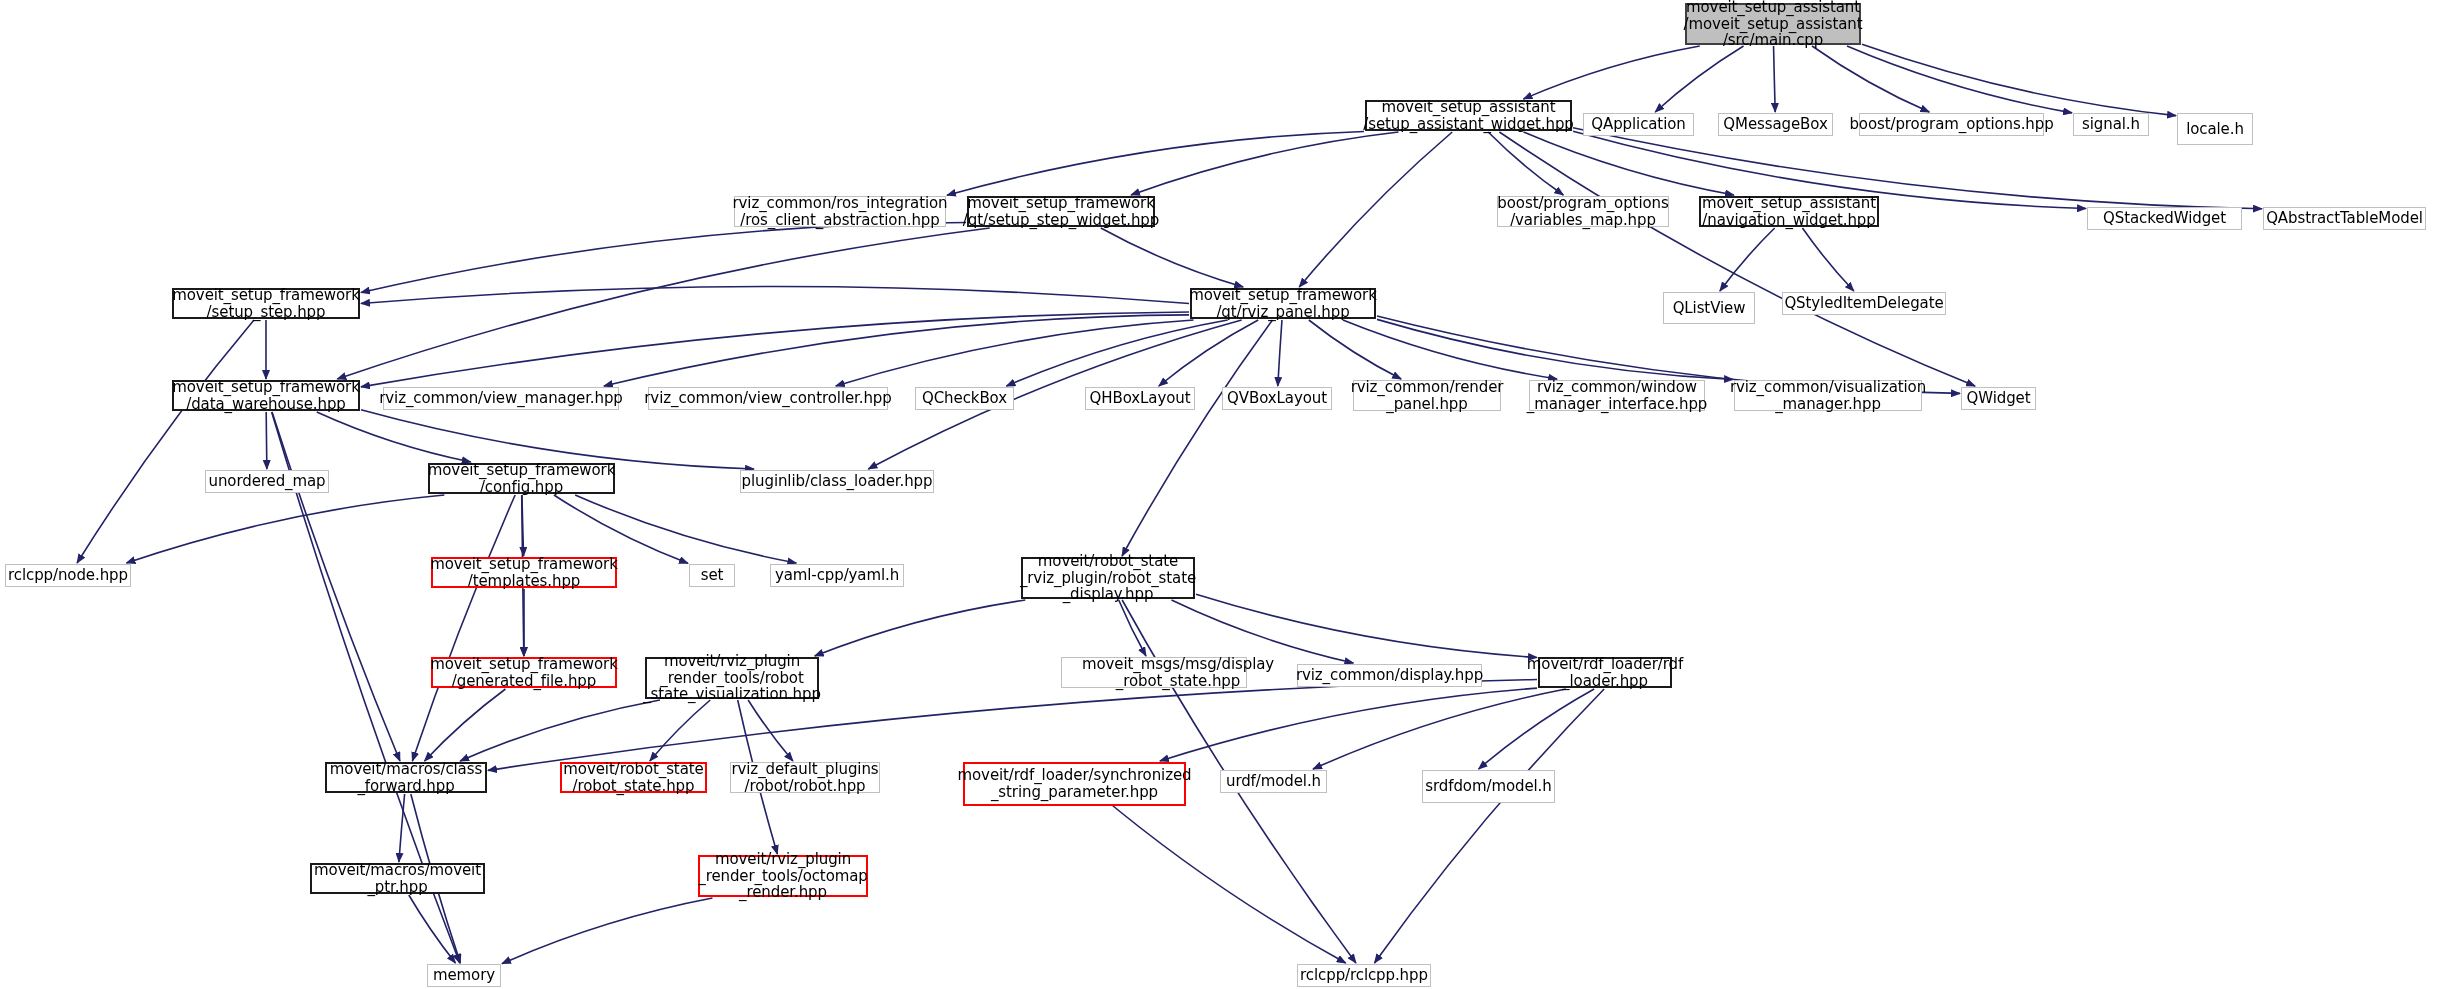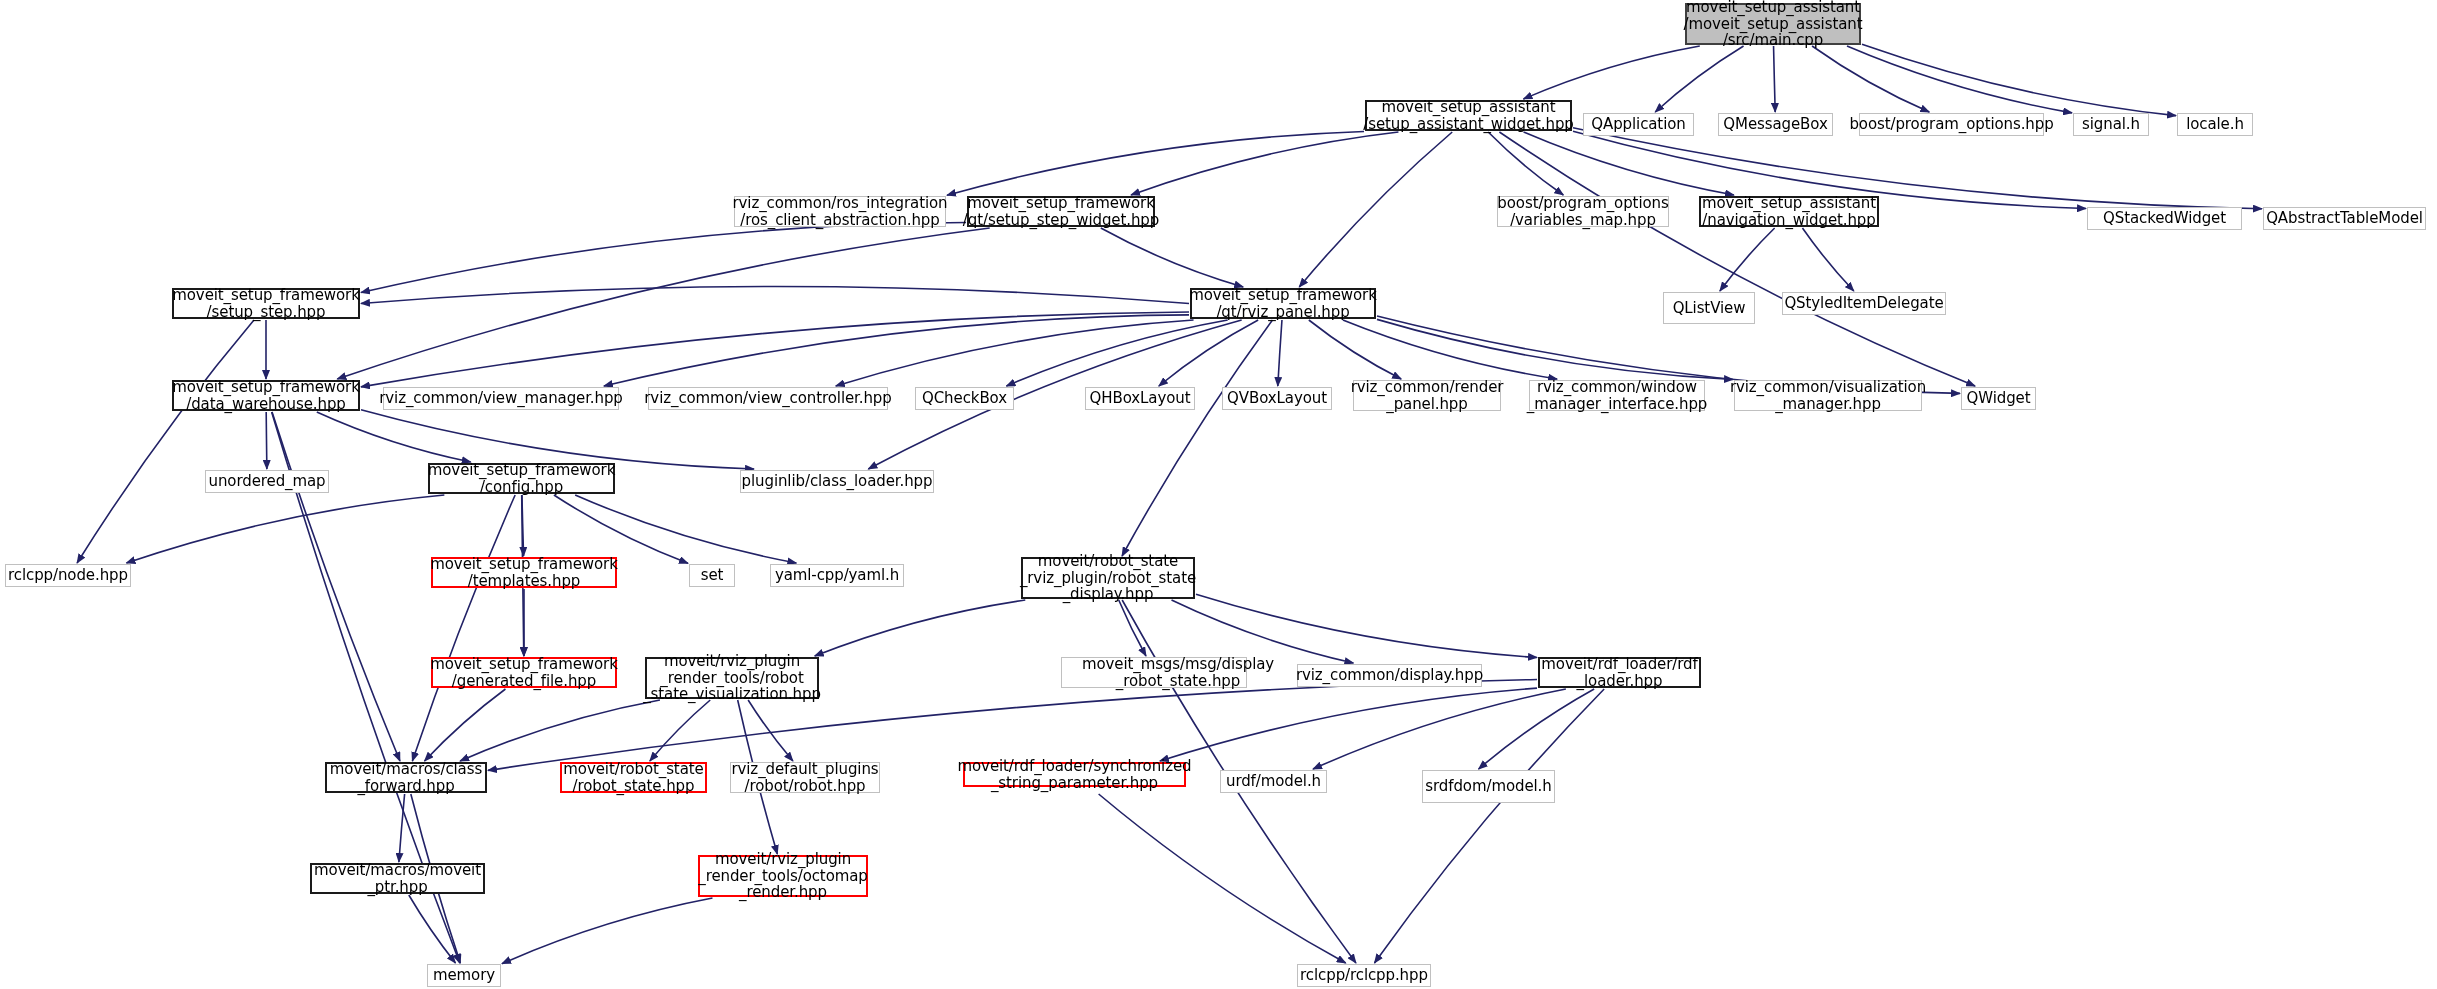--- a/index.html
+++ b/index.html
@@ -132,21 +132,21 @@
   <div id="nodes-layer">
       <div class="node root" style="left: 1685px; top: 3px; width: 176px; height: 42px;">moveit_setup_assistant
 /moveit_setup_assistant
 /src/main.cpp</div>
       <div class="node black" style="left: 1365px; top: 100px; width: 207px; height: 31px;">moveit_setup_assistant
 /setup_assistant_widget.hpp</div>
       <div class="node plain" style="left: 1583px; top: 113px; width: 111px; height: 23px;">QApplication</div>
       <div class="node plain" style="left: 1718px; top: 113px; width: 115px; height: 23px;">QMessageBox</div>
       <div class="node plain" style="left: 1859px; top: 113px; width: 185px; height: 23px;">boost/program_options.hpp</div>
       <div class="node plain" style="left: 2073px; top: 113px; width: 76px; height: 23px;">signal.h</div>
-      <div class="node plain" style="left: 2177px; top: 113px; width: 76px; height: 23px;">locale.h</div>
+      <div class="node plain" style="left: 2177px; top: 113px; width: 76px; height: 32px;">locale.h</div>
       <div class="node plain" style="left: 734px; top: 196px; width: 212px; height: 31px;">rviz_common/ros_integration
 /ros_client_abstraction.hpp</div>
       <div class="node black" style="left: 967px; top: 196px; width: 188px; height: 31px;">moveit_setup_framework
 /qt/setup_step_widget.hpp</div>
       <div class="node plain" style="left: 1497px; top: 196px; width: 172px; height: 31px;">boost/program_options
 /variables_map.hpp</div>
       <div class="node black" style="left: 1699px; top: 196px; width: 180px; height: 31px;">moveit_setup_assistant
 /navigation_widget.hpp</div>
       <div class="node plain" style="left: 2087px; top: 207px; width: 155px; height: 23px;">QStackedWidget</div>
       <div class="node plain" style="left: 2263px; top: 207px; width: 163px; height: 23px;">QAbstractTableModel</div>
@@ -183,29 +183,29 @@
 _rviz_plugin/robot_state
 _display.hpp</div>
       <div class="node red" style="left: 431px; top: 657px; width: 186px; height: 31px;">moveit_setup_framework
 /generated_file.hpp</div>
       <div class="node black" style="left: 645px; top: 657px; width: 174px; height: 42px;">moveit/rviz_plugin
 _render_tools/robot
 _state_visualization.hpp</div>
       <div class="node plain" style="left: 1061px; top: 657px; width: 186px; height: 31px; padding-left: 48px;">moveit_msgs/msg/display
 _robot_state.hpp</div>
       <div class="node plain" style="left: 1297px; top: 664px; width: 185px; height: 23px;">rviz_common/display.hpp</div>
-      <div class="node black" style="left: 1538px; top: 657px; width: 163px; height: 31px;">moveit/rdf_loader/rdf
+      <div class="node black" style="left: 1538px; top: 657px; width: 134px; height: 31px;">moveit/rdf_loader/rdf
 _loader.hpp</div>
       <div class="node black" style="left: 325px; top: 762px; width: 162px; height: 31px;">moveit/macros/class
 _forward.hpp</div>
       <div class="node red" style="left: 560px; top: 762px; width: 147px; height: 31px;">moveit/robot_state
 /robot_state.hpp</div>
       <div class="node plain" style="left: 730px; top: 762px; width: 150px; height: 31px;">rviz_default_plugins
 /robot/robot.hpp</div>
-      <div class="node red" style="left: 963px; top: 762px; width: 223px; height: 25px;">moveit/rdf_loader/synchronized
+      <div class="node red" style="left: 963px; top: 762px; width: 223px; height: 44px;">moveit/rdf_loader/synchronized
 _string_parameter.hpp</div>
       <div class="node plain" style="left: 1220px; top: 770px; width: 107px; height: 23px;">urdf/model.h</div>
       <div class="node plain" style="left: 1394px; top: 770px; width: 133px; height: 33px; margin-left: 28px;">srdfdom/model.h</div>
       <div class="node black" style="left: 310px; top: 863px; width: 175px; height: 31px;">moveit/macros/moveit
 _ptr.hpp</div>
       <div class="node red" style="left: 698px; top: 855px; width: 170px; height: 42px;">moveit/rviz_plugin
 _render_tools/octomap
 _render.hpp</div>
       <div class="node plain" style="left: 1297px; top: 964px; width: 134px; height: 23px;">rclcpp/rclcpp.hpp</div>
       <div class="node plain" style="left: 427px; top: 964px; width: 74px; height: 23px;">memory</div>

